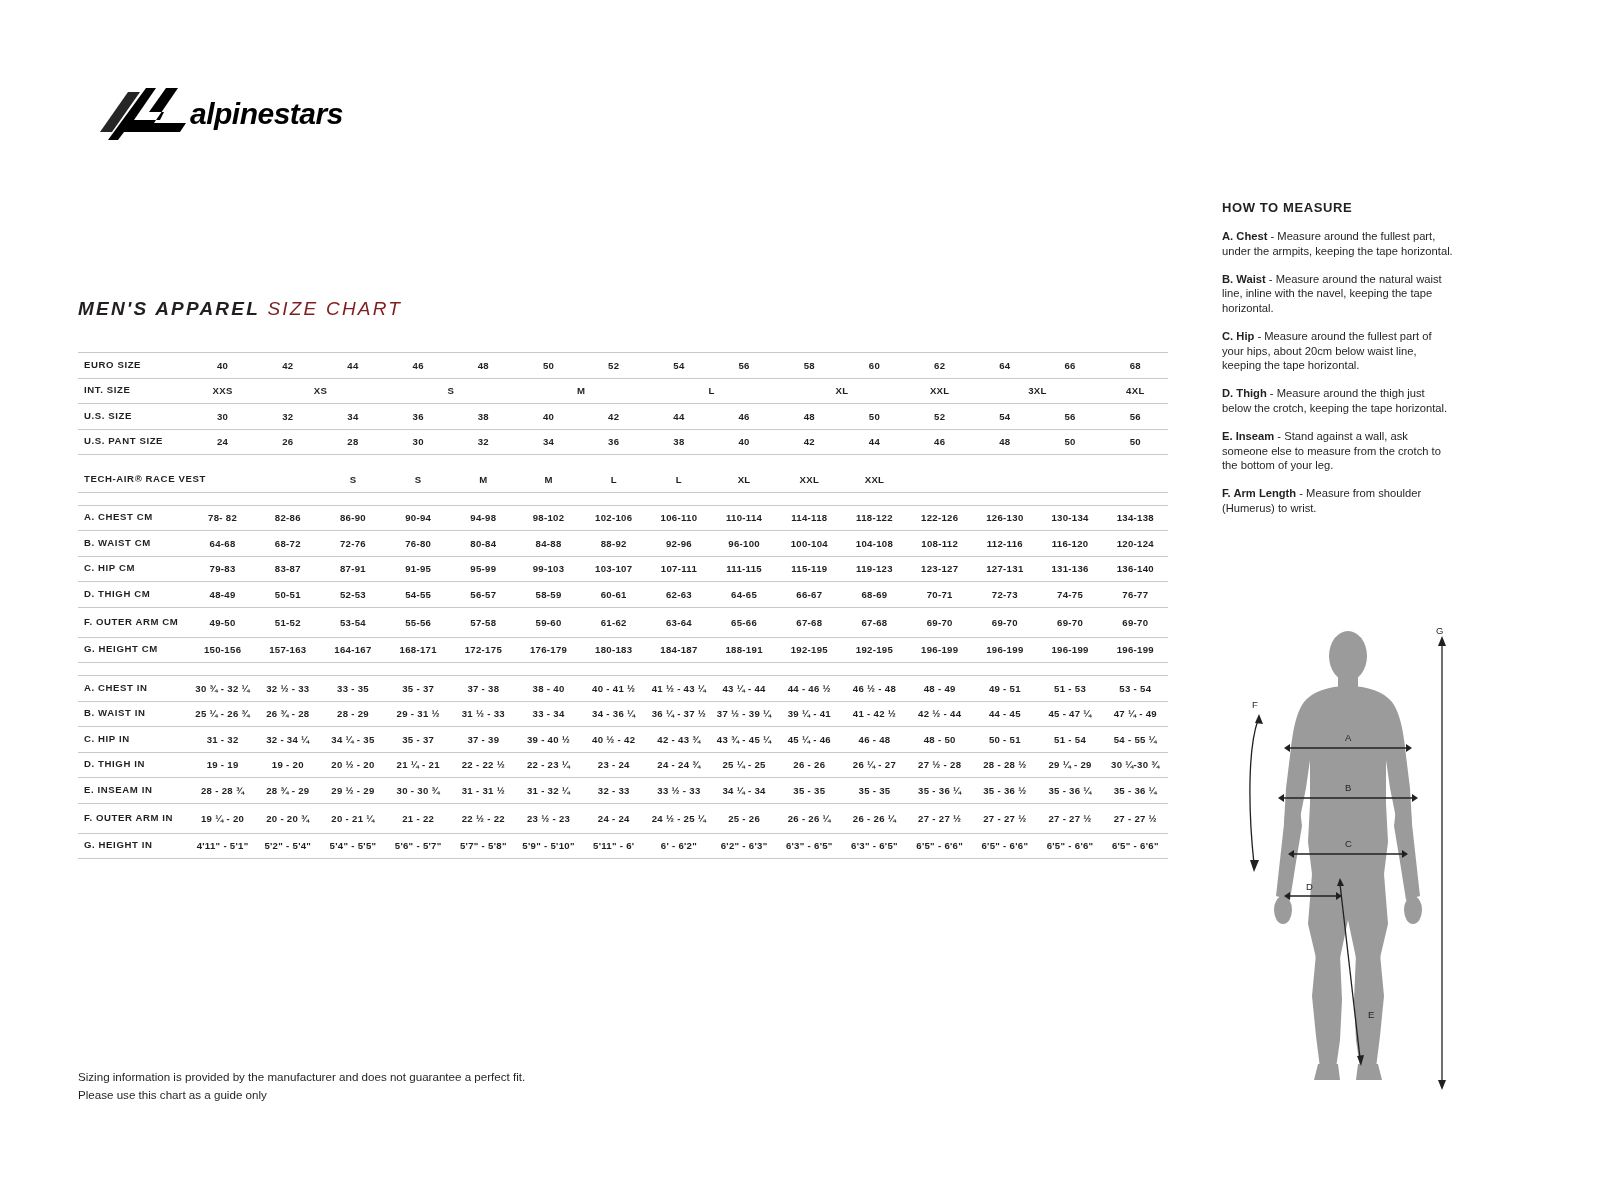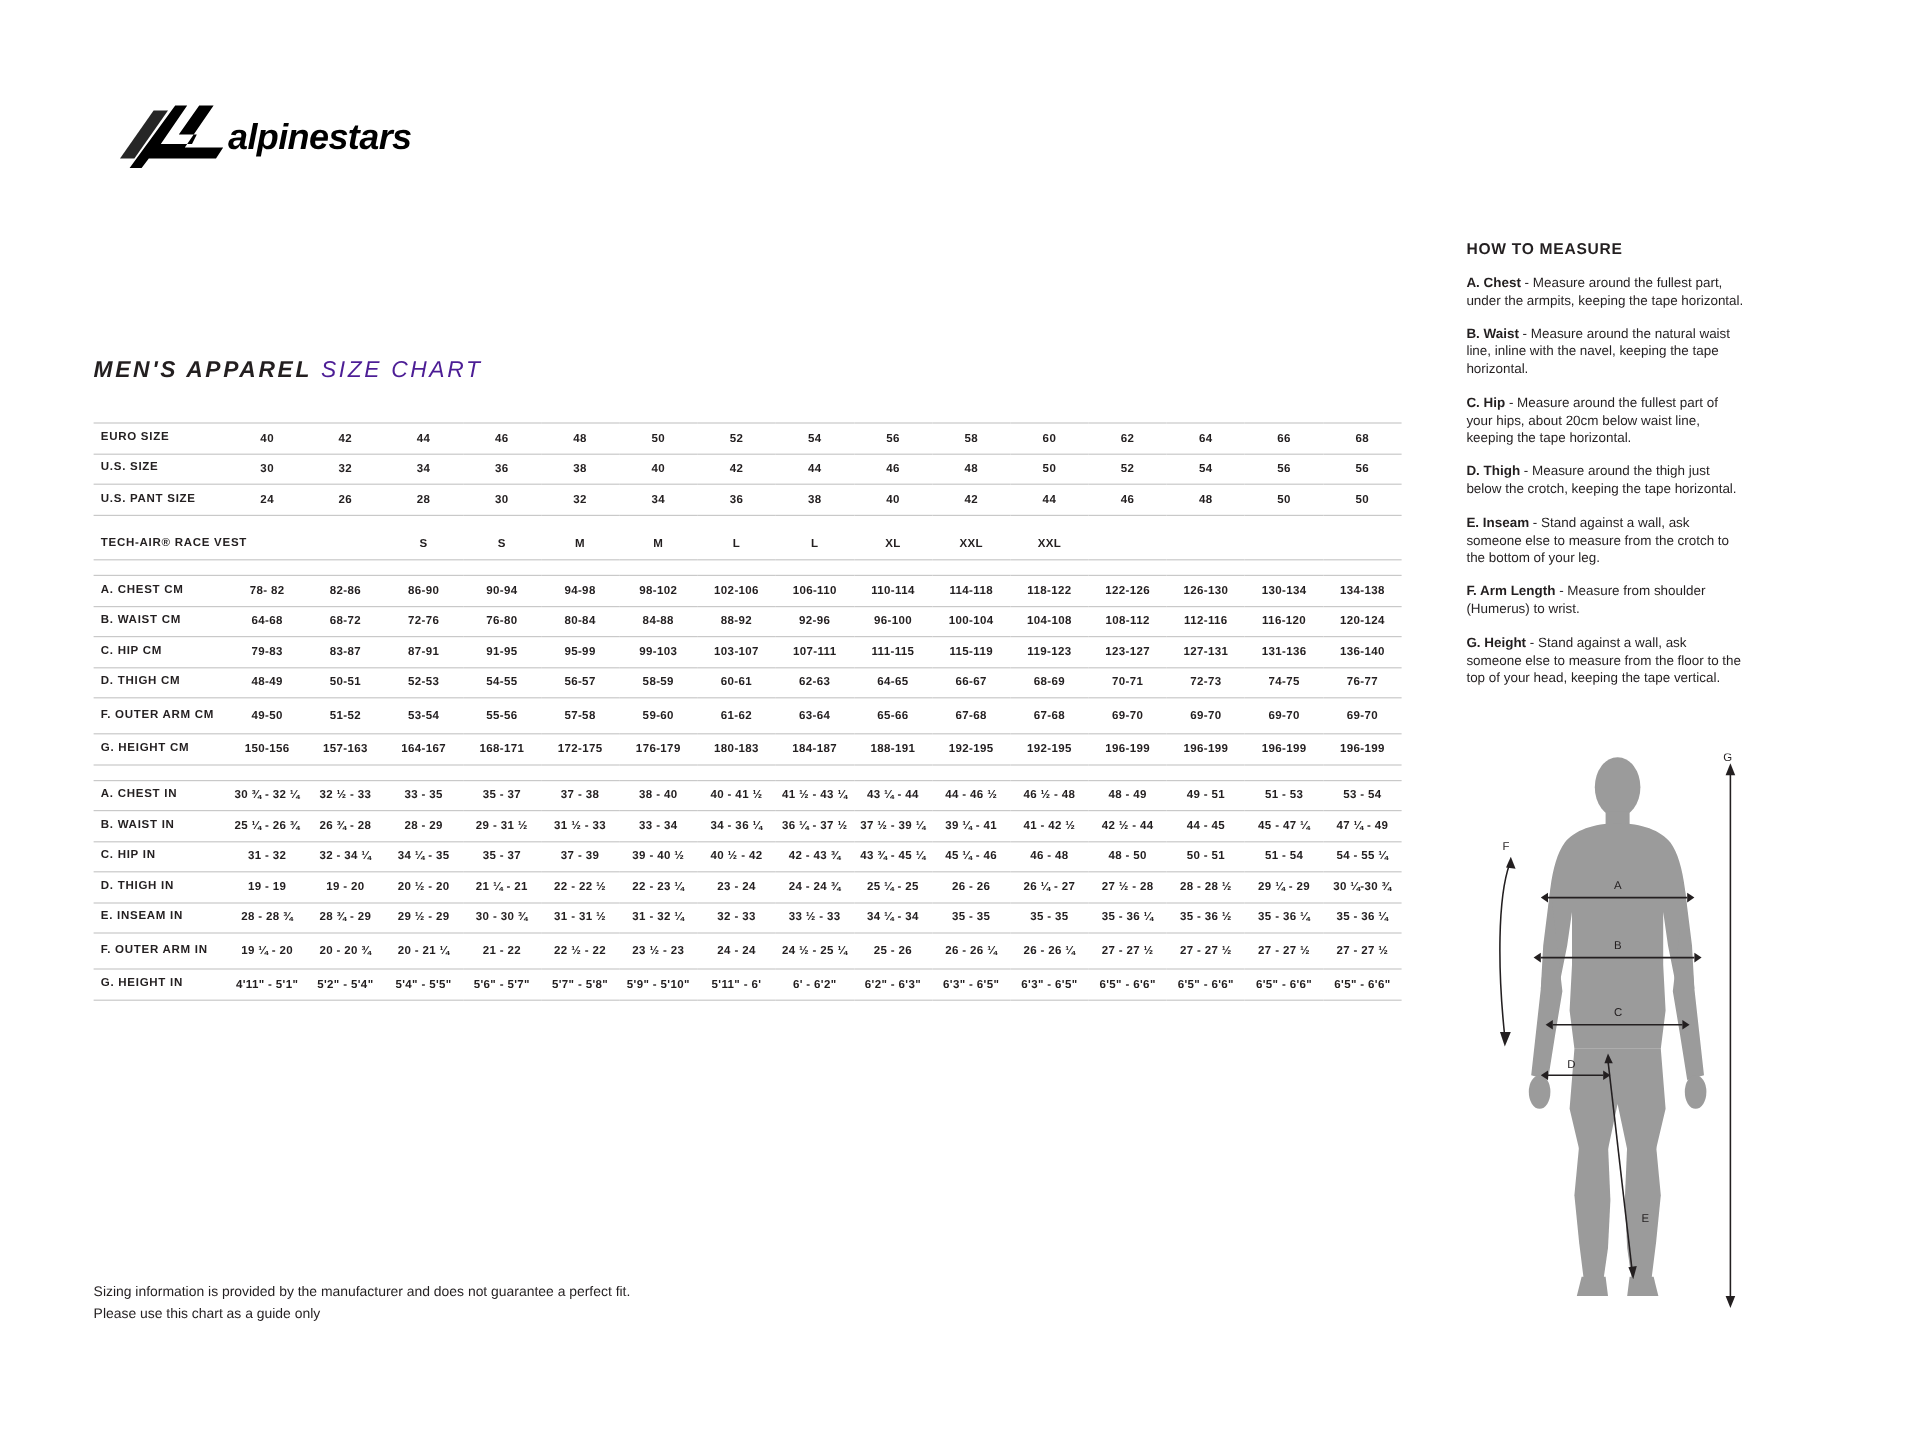--- a/index.html
+++ b/index.html
@@ -34,21 +34,21 @@
     letter-spacing: 2.2px;
     white-space: nowrap;
   }
   #chart-title .bold {
     font-weight: bold;
     font-style: italic;
   }
   #chart-title .light {
     font-weight: normal;
     font-style: italic;
-    color: #4c1d95;
+    color: #7f1d1d;
   }
 
   
   #size-table {
     position: absolute;
     left: 78px;
     top: 352px;
     width: 1090px;
     border-collapse: collapse;
     table-layout: fixed;
@@ -160,20 +160,32 @@
         <td>54</td>
         <td>56</td>
         <td>58</td>
         <td>60</td>
         <td>62</td>
         <td>64</td>
         <td>66</td>
         <td>68</td>
       </tr>
       <tr class="band nb">
+        <td class="rowlabel">INT. SIZE</td>
+        <td colspan="1">XXS</td>
+        <td colspan="2">XS</td>
+        <td colspan="2">S</td>
+        <td colspan="2">M</td>
+        <td colspan="2">L</td>
+        <td colspan="2">XL</td>
+        <td colspan="1">XXL</td>
+        <td colspan="2">3XL</td>
+        <td colspan="1">4XL</td>
+      </tr>
+      <tr class="band nb">
         <td class="rowlabel">U.S. SIZE</td>
         <td>30</td>
         <td>32</td>
         <td>34</td>
         <td>36</td>
         <td>38</td>
         <td>40</td>
         <td>42</td>
         <td>44</td>
         <td>46</td>
@@ -465,21 +477,20 @@
 
 <div id="howto">
   <h3>HOW TO MEASURE</h3>
   <div id="howto-items">
       <p><span class="lead">A. Chest</span><span> - Measure around the fullest part, under the armpits, keeping the tape horizontal.</span></p>
       <p><span class="lead">B. Waist</span><span> - Measure around the natural waist line, inline with the navel, keeping the tape horizontal.</span></p>
       <p><span class="lead">C. Hip</span><span> - Measure around the fullest part of your hips, about 20cm below waist line, keeping the tape horizontal.</span></p>
       <p><span class="lead">D. Thigh</span><span> - Measure around the thigh just below the crotch, keeping the tape horizontal.</span></p>
       <p><span class="lead">E. Inseam</span><span> - Stand against a wall, ask someone else to measure from the crotch to the bottom of your leg.</span></p>
       <p><span class="lead">F. Arm Length</span><span> - Measure from shoulder (Humerus) to wrist.</span></p>
-      <p><span class="lead">G. Height</span><span> - Stand against a wall, ask someone else to measure from the floor to the top of your head, keeping the tape vertical.</span></p>
     </div>
 </div>
 
 <div id="figure">
   <svg viewBox="0 0 240 470" width="240" height="470">
 
     <g fill="#9b9b9b">
 
       <ellipse cx="120" cy="28" rx="19" ry="25"></ellipse>
 

